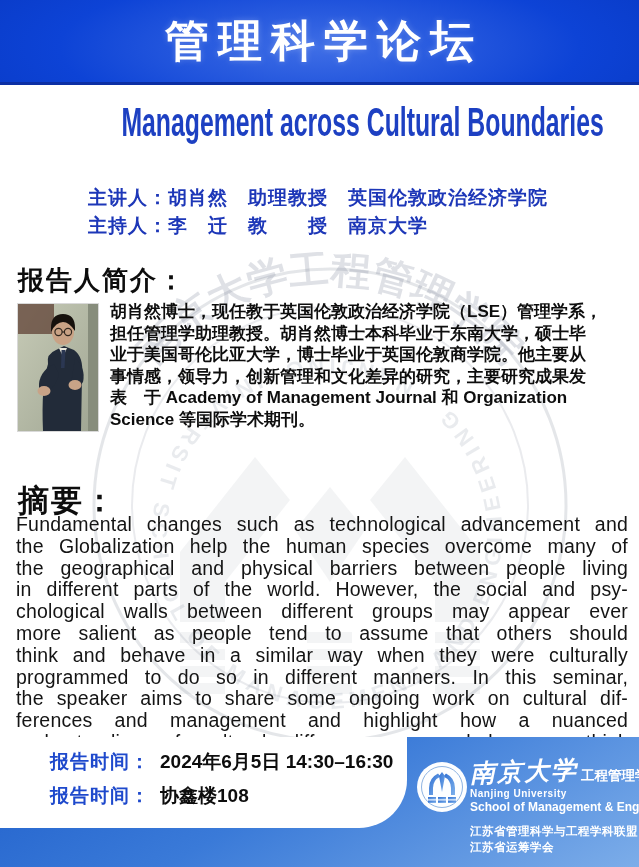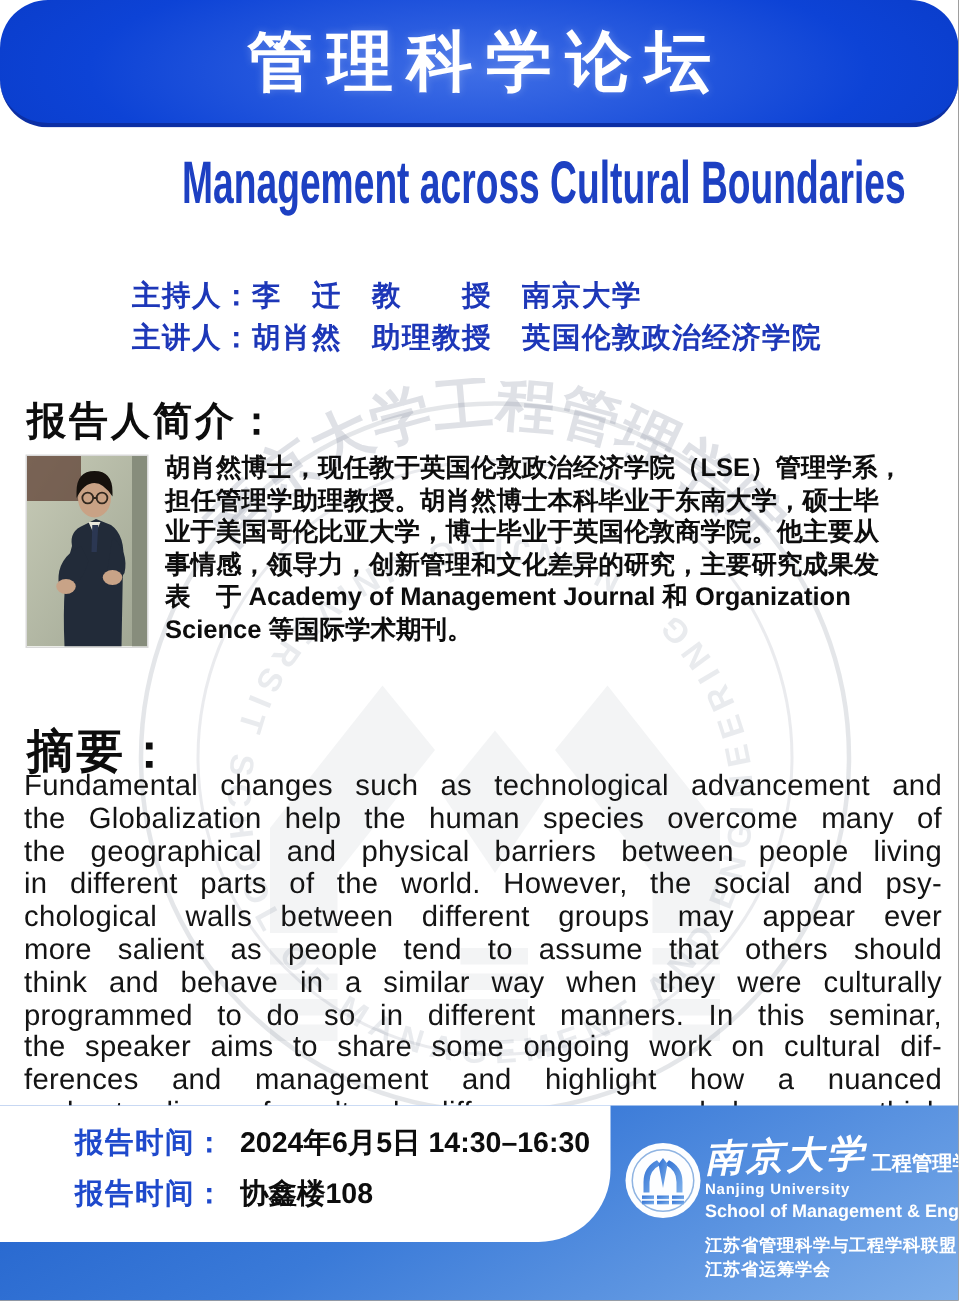--- a/index.html
+++ b/index.html
@@ -7,21 +7,21 @@
   .poster{
     position:relative; width:639px; height:867px; margin:0 auto;
     background:#ffffff; overflow:hidden;
     font-family:"Liberation Sans", sans-serif;
   }
   
   .header-band{
     position:absolute; left:0; top:0; width:639px; height:85px;
     background:radial-gradient(ellipse 420px 120px at 50% 58%, #3f6ee6 0%, #0d43d6 62%, #0839c4 100%);
     border-bottom:3px solid #0c2fa4;
-    display:flex; align-items:center; justify-content:center;border-radius:32px;
+    display:flex; align-items:center; justify-content:center;
   }
   .forum-title{
     color:#ffffff; font-family:"Liberation Serif","DejaVu Serif",serif;
     font-size:44px; font-weight:bold; letter-spacing:9px; padding-left:9px;
     text-shadow:0 0 6px rgba(255,255,255,.25);
   }
   
   .seal-watermark{ position:absolute; left:85px; top:252px; width:490px; height:500px; z-index:0; pointer-events:none; }
   
   .seminar-title{
@@ -127,22 +127,22 @@
           <rect x="350" y="397" width="45" height="11"></rect>
           <rect x="350" y="414" width="45" height="11"></rect>
           <rect x="350" y="431" width="45" height="11"></rect>
       </g>
     </g>
   </svg>
 
   <div class="seminar-title">Management across Cultural Boundaries</div>
 
   <div class="speakers">
+    <div>主讲人：胡肖然　助理教授　英国伦敦政治经济学院</div>
     <div>主持人：李　迁　教　　授　南京大学</div>
-    <div>主讲人：胡肖然　助理教授　英国伦敦政治经济学院</div>
   </div>
 
   <div class="bio-heading">报告人简介：</div>
 
   <svg class="speaker-photo" viewBox="0 0 80 127">
     <defs>
       <linearGradient id="screenGrad" x1="0" y1="0" x2="1" y2="1">
         <stop offset="0" stop-color="#c6cab6"></stop>
           <stop offset="1" stop-color="#9fa592"></stop>
       </linearGradient>

